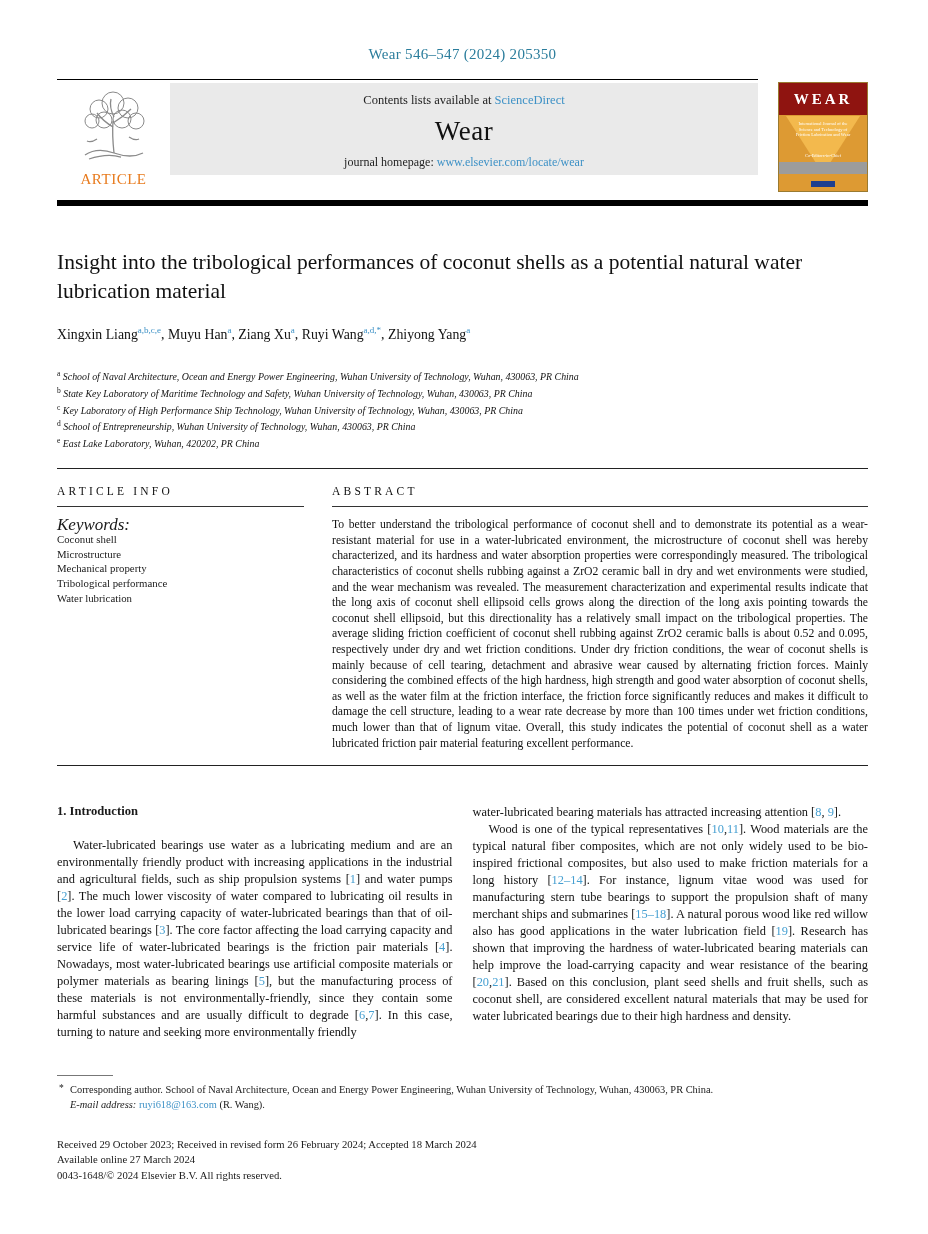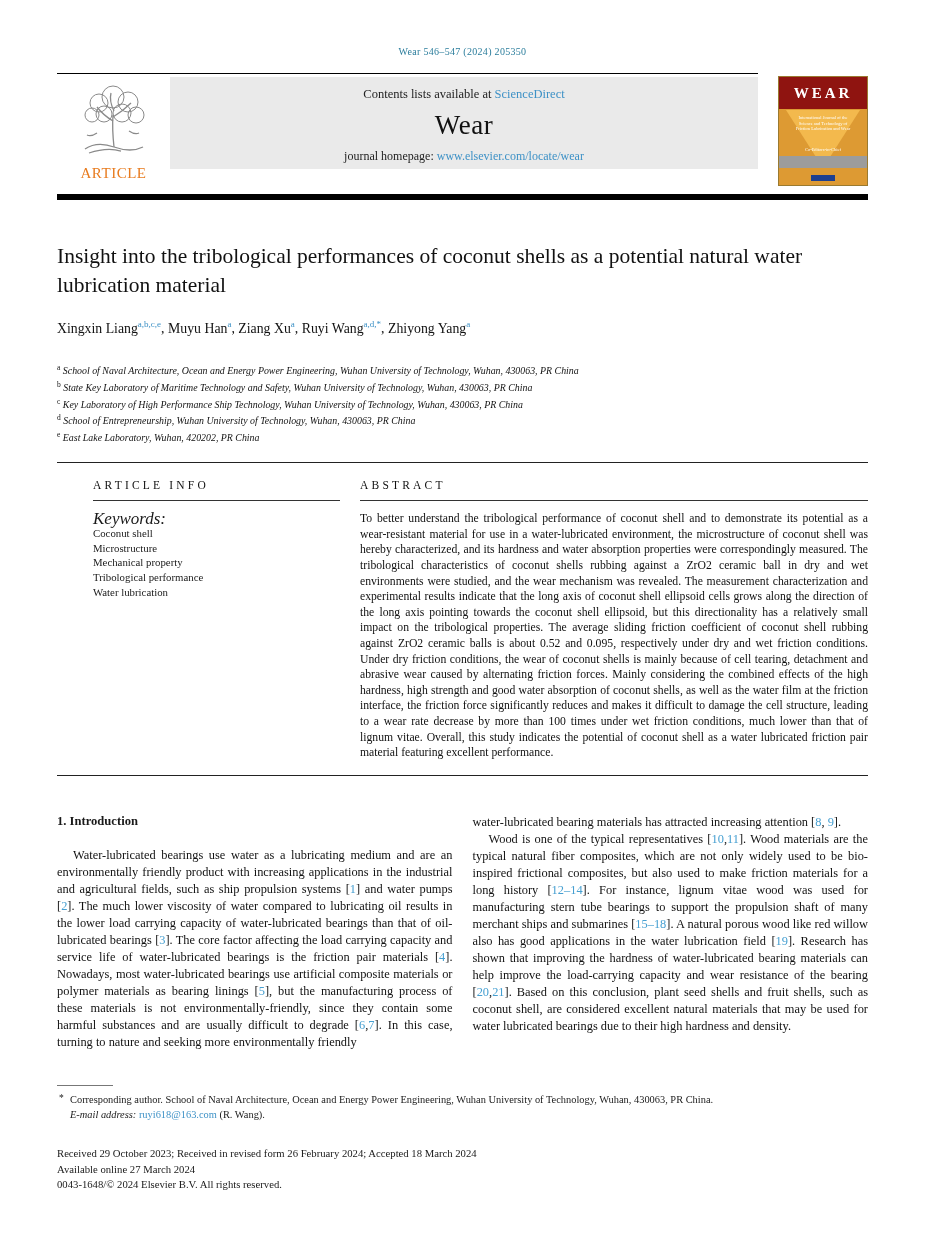--- a/index.html
+++ b/index.html
@@ -2,21 +2,21 @@
 <html><head>
 <meta charset="utf-8">
 <style>
   * { margin:0; padding:0; box-sizing:border-box; }
   html,body { background:#fff; }
   .page {
     width:928px; height:1234px; background:#fff; position:relative;
     font-family:"Liberation Serif", serif; color:#1a1a1a;
     padding:0 60px 0 57px; overflow:hidden;
   }
-  .citation { padding-top:46px; text-align:center; font-size:10px; color:#2b7d9c; letter-spacing:.3px; }
+  .citation { padding-top:46px; text-align:center; font-size:15px; color:#2b7d9c; letter-spacing:.3px; }
   .masthead-row { display:flex; margin-top:16px; align-items:stretch; }
   .mast-main { width:701px; border-top:1.5px solid #000; padding-top:3px; display:flex; }
   .logo-box { width:113px; background:#fff; display:flex; flex-direction:column; align-items:center; justify-content:flex-end; padding-bottom:4px; }
   .logo-box svg { display:block; }
   .els-label { color:#e87b1e; font-size:15px; letter-spacing:.5px; margin-top:2px; font-family:"Liberation Serif", serif; }
   .banner { flex:1; background:#eaeaea; height:92px; display:flex; flex-direction:column; justify-content:space-between; text-align:center; padding:10px 8px 12px;gap:8px; }
   .banner .line1 { font-size:12.5px; color:#222; }
   .banner .jtitle { font-size:27px; color:#111; letter-spacing:.5px; }
   .banner .line3 { font-size:12px; color:#222; }
   a.bluelink { color:#3d91c6; text-decoration:none; cursor:pointer; }
@@ -30,21 +30,21 @@
   .cover .chip { position:absolute; bottom:4px; left:50%; transform:translateX(-50%); width:24px; height:6px; background:#1d3f8f; }
   .blackbar { height:6px; background:#000; margin-top:8px; }
   h1.title { font-size:21.5px; font-weight:400; line-height:1.33; margin-top:42px; max-width:760px; color:#111; }
   .authors { margin-top:20px; font-size:13.8px; color:#111; }
   .authors sup { font-size:9px; color:#3d91c6; }
   .affils { margin-top:24px; }
   .affil { font-size:9.9px; line-height:13.6px; color:#111; }
   .affil sup { font-size:7.5px; font-style:normal; }
   .affil .affil-text { font-style:italic; }
   .rule-full { border-top:1.2px solid #222; margin-top:17px; }
-  .infoabs { display:flex; gap:20px; padding-top:16px;margin-left:36px; }
+  .infoabs { display:flex; gap:28px; padding-top:16px; }
   .info-col { width:247px; flex:none; }
   .abs-col { flex:1; }
   .colhead { font-size:11.5px; letter-spacing:3.2px; color:#111; }
   .colrule { border-top:1px solid #333; margin-top:9px; margin-bottom:10px; }
   .kw-label { font-size:17px; font-style:italic; line-height:15px; }
   .kw { font-size:10.8px; line-height:14.6px; }
   .abstract { font-size:11.7px; line-height:15.6px; text-align:justify; color:#111; }
   .rule-full2 { border-top:1.2px solid #222; margin-top:14px; }
   .bodycols { display:flex; gap:20px; margin-top:38px; }
   .bcol { flex:1; }

